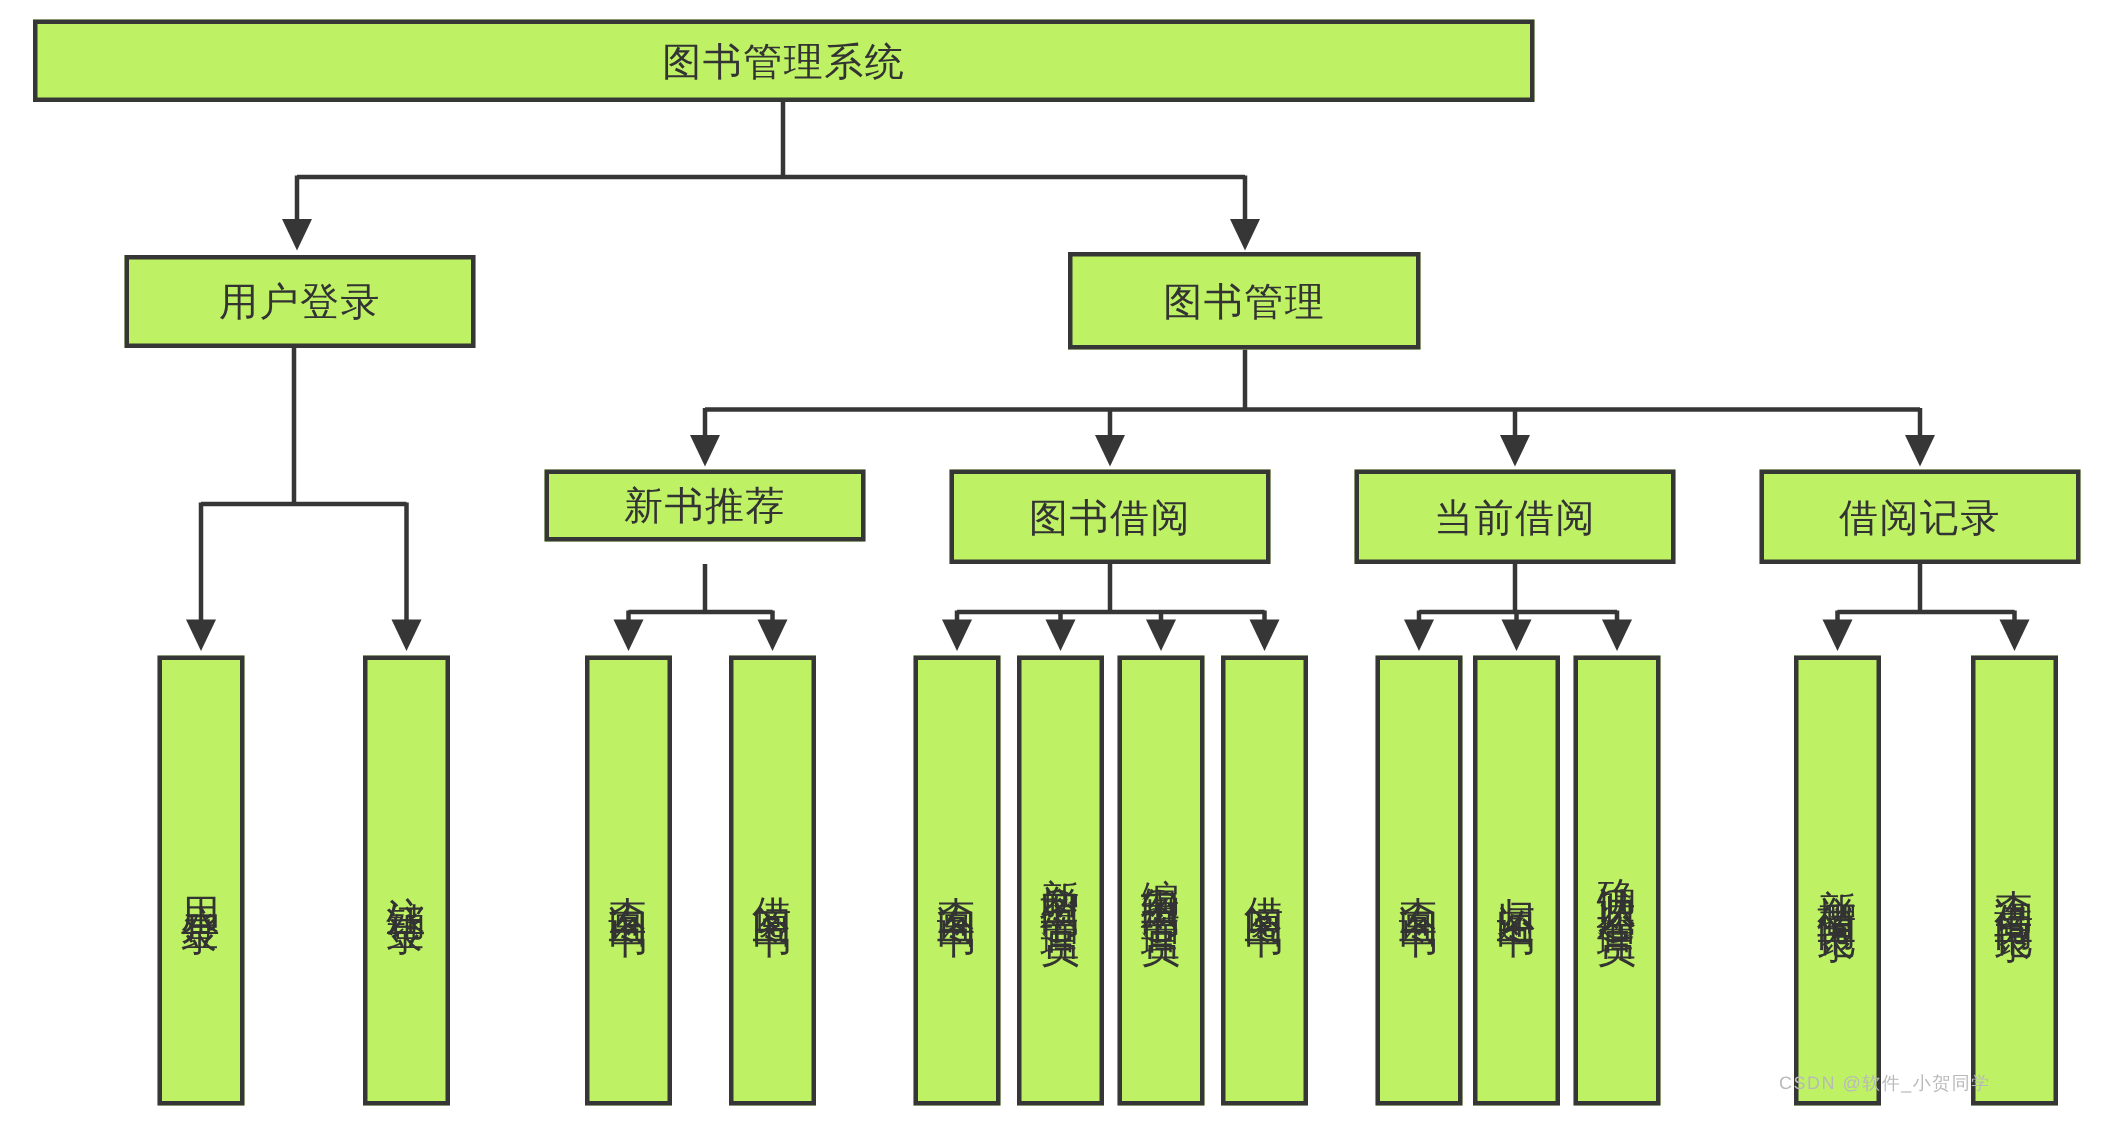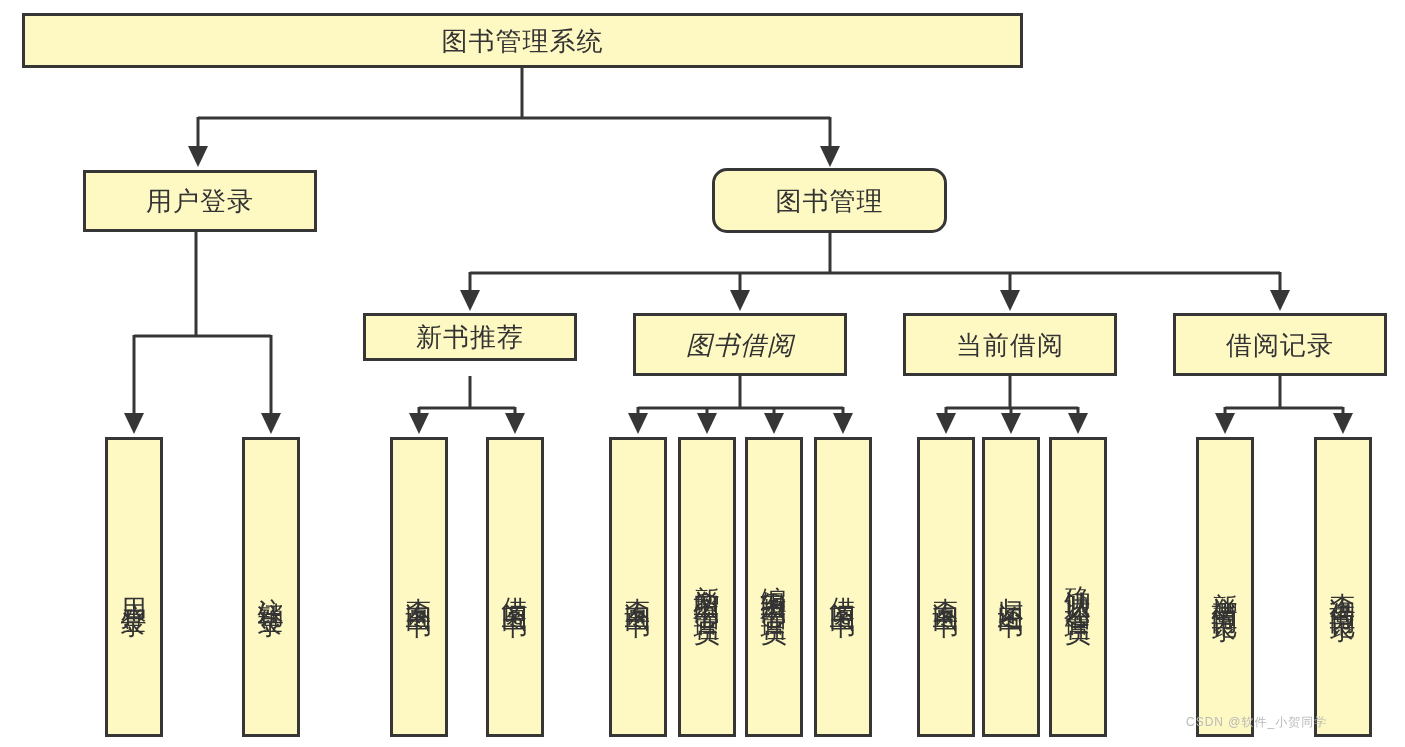--- a/index.html
+++ b/index.html
@@ -3,21 +3,21 @@
 <meta charset="utf-8">
 <style>
   html, body { margin:0; padding:0; background:#ffffff; }
   #canvas {
     position:relative; width:1405px; height:747px; background:#ffffff; overflow:hidden;
     font-family:"Liberation Sans", sans-serif;
   }
   #connectors { position:absolute; left:0; top:0; }
   .node {
     position:absolute; box-sizing:border-box;
-    border:3px solid #363636; background:#fef9c3; color:#333333;
+    border:3px solid #363636; background:#bef264; color:#333333;
     display:flex; align-items:center; justify-content:center;
     font-size:26px; line-height:1; z-index:2;
   }
   .h-node { letter-spacing:1px; }
   .v-node {
     writing-mode:vertical-rl; text-orientation:mixed;
     letter-spacing:5px; font-size:26px;
   }
   #watermark {
     position:absolute; left:1186px; top:714px; z-index:5;
@@ -91,24 +91,24 @@
       <polygon points="1001,413 1021,413 1011,434"></polygon>
       <polygon points="1068,413 1088,413 1078,434"></polygon>
       <polygon points="1215,413 1235,413 1225,434"></polygon>
       <polygon points="1333,413 1353,413 1343,434"></polygon>
     </g>
   </svg>
 
   <div class="node h-node" style="left:22px;top:13px;width:1001px;height:55px;">图书管理系统</div>
 
   <div class="node h-node" style="left:83px;top:170px;width:234px;height:62px;">用户登录</div>
-  <div class="node h-node" style="left:712px;top:168px;width:235px;height:65px;border-radius:15px;">图书管理</div>
+  <div class="node h-node" style="left:712px;top:168px;width:235px;height:65px;">图书管理</div>
 
   <div class="node h-node" style="left:363px;top:313px;width:214px;height:48px;">新书推荐</div>
-  <div class="node h-node" style="left:633px;top:313px;width:214px;height:63px;font-style:italic;">图书借阅</div>
+  <div class="node h-node" style="left:633px;top:313px;width:214px;height:63px;">图书借阅</div>
   <div class="node h-node" style="left:903px;top:313px;width:214px;height:63px;">当前借阅</div>
   <div class="node h-node" style="left:1173px;top:313px;width:214px;height:63px;">借阅记录</div>
 
   <div class="node v-node" style="left:105px;top:437px;width:58px;height:300px;">用户登录</div>
   <div class="node v-node" style="left:242px;top:437px;width:58px;height:300px;">注销登录</div>
 
   <div class="node v-node" style="left:390px;top:437px;width:58px;height:300px;">查询图书</div>
   <div class="node v-node" style="left:486px;top:437px;width:58px;height:300px;">借阅图书</div>
 
   <div class="node v-node" style="left:609px;top:437px;width:58px;height:300px;">查询图书</div>

